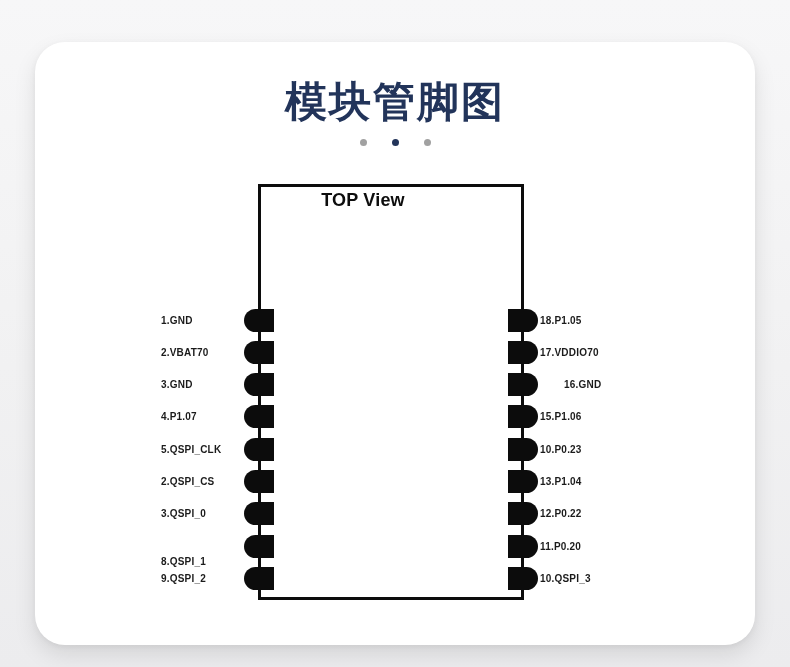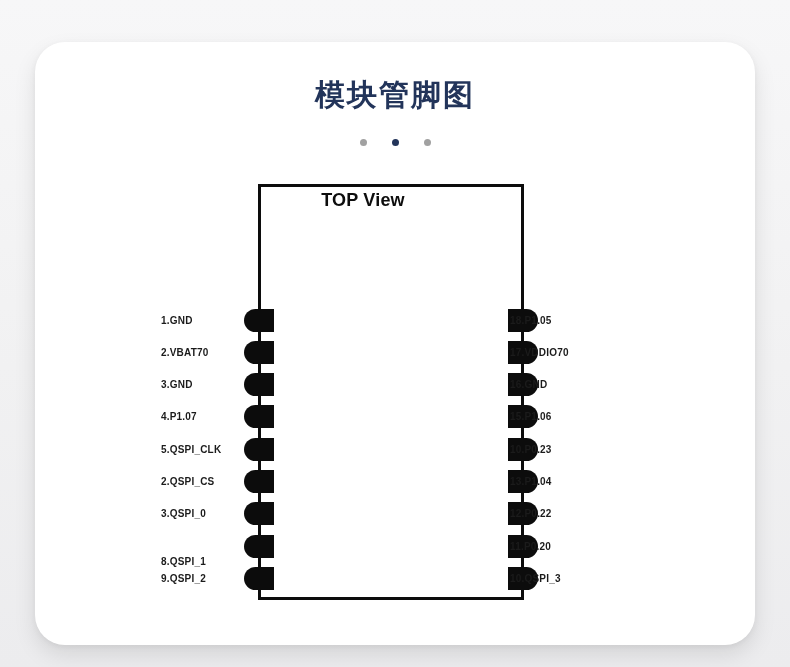--- a/index.html
+++ b/index.html
@@ -19,21 +19,21 @@
   .page{position:relative;width:790px;height:667px;}
   .card{
     position:absolute;left:35px;top:42px;width:720px;height:603px;
     background:var(--card_bg);
     border-radius:30px;
     box-shadow:0 10px 22px rgba(0,0,0,0.10), 0 2px 6px rgba(0,0,0,0.05);
   }
   .title{
     position:absolute;top:36px;left:0;width:100%;
     text-align:center;
-    font-size:30px;line-height:1.15;font-weight:700;
+    font-size:42px;line-height:1.15;font-weight:700;
     letter-spacing:2px;
     color:var(--navy);
   }
   .dots{
     position:absolute;top:95px;left:0;width:100%;height:10px;
     display:flex;justify-content:center;align-items:center;gap:25px;
   }
   .dot{width:7px;height:7px;border-radius:50%;display:inline-block;}
   .dot.inactive{background:var(--dot_gray);}
   .dot.active{background:var(--navy);}
@@ -54,21 +54,21 @@
     background:var(--pin_black);
   }
   .pin.left{left:209px;border-radius:11.5px 0 0 11.5px;}
   .pin.right{left:473px;border-radius:0 11.5px 11.5px 0;}
   .pin-label{
     position:absolute;height:23px;line-height:23px;
     font-size:10px;font-weight:600;color:var(--ink);
     white-space:nowrap;letter-spacing:0.2px;
   }
   .pin-label.left{left:126px;text-align:left;}
-  .pin-label.right{left:475px;text-align:left;}
+  .pin-label.right{left:505px;text-align:left;}
 </style>
 </head>
 <body>
 
 <div class="page">
   <div class="card">
     <h1 class="title">模块管脚图</h1>
     <div class="dots">
         <span class="dot inactive"></span>
         <span class="dot active"></span>
@@ -93,21 +93,21 @@
         <div class="pin-label left" style="top: 460.3px;">3.QSPI_0</div>
         <div class="pin left" style="top: 492.6px;"></div>
         <div class="pin-label left" style="top: 508px; text-align: center;">8.QSPI_1</div>
         <div class="pin left" style="top: 524.9px;"></div>
         <div class="pin-label left" style="top: 524.9px;">9.QSPI_2</div>
         <div class="pin right" style="top: 266.5px;"></div>
         <div class="pin-label right" style="top: 266.5px;">18.P1.05</div>
         <div class="pin right" style="top: 298.8px;"></div>
         <div class="pin-label right" style="top: 298.8px;">17.VDDIO70</div>
         <div class="pin right" style="top: 331.1px;"></div>
-        <div class="pin-label right" style="top: 331.1px;">16.GND</div>
+        <div class="pin-label right" style="top: 331.1px; margin-left: 24px;">16.GND</div>
         <div class="pin right" style="top: 363.4px;"></div>
         <div class="pin-label right" style="top: 363.4px;">15.P1.06</div>
         <div class="pin right" style="top: 395.7px;"></div>
         <div class="pin-label right" style="top: 395.7px;">10.P0.23</div>
         <div class="pin right" style="top: 428px;"></div>
         <div class="pin-label right" style="top: 428px;">13.P1.04</div>
         <div class="pin right" style="top: 460.3px;"></div>
         <div class="pin-label right" style="top: 460.3px;">12.P0.22</div>
         <div class="pin right" style="top: 492.6px;"></div>
         <div class="pin-label right" style="top: 492.6px;">11.P0.20</div>

